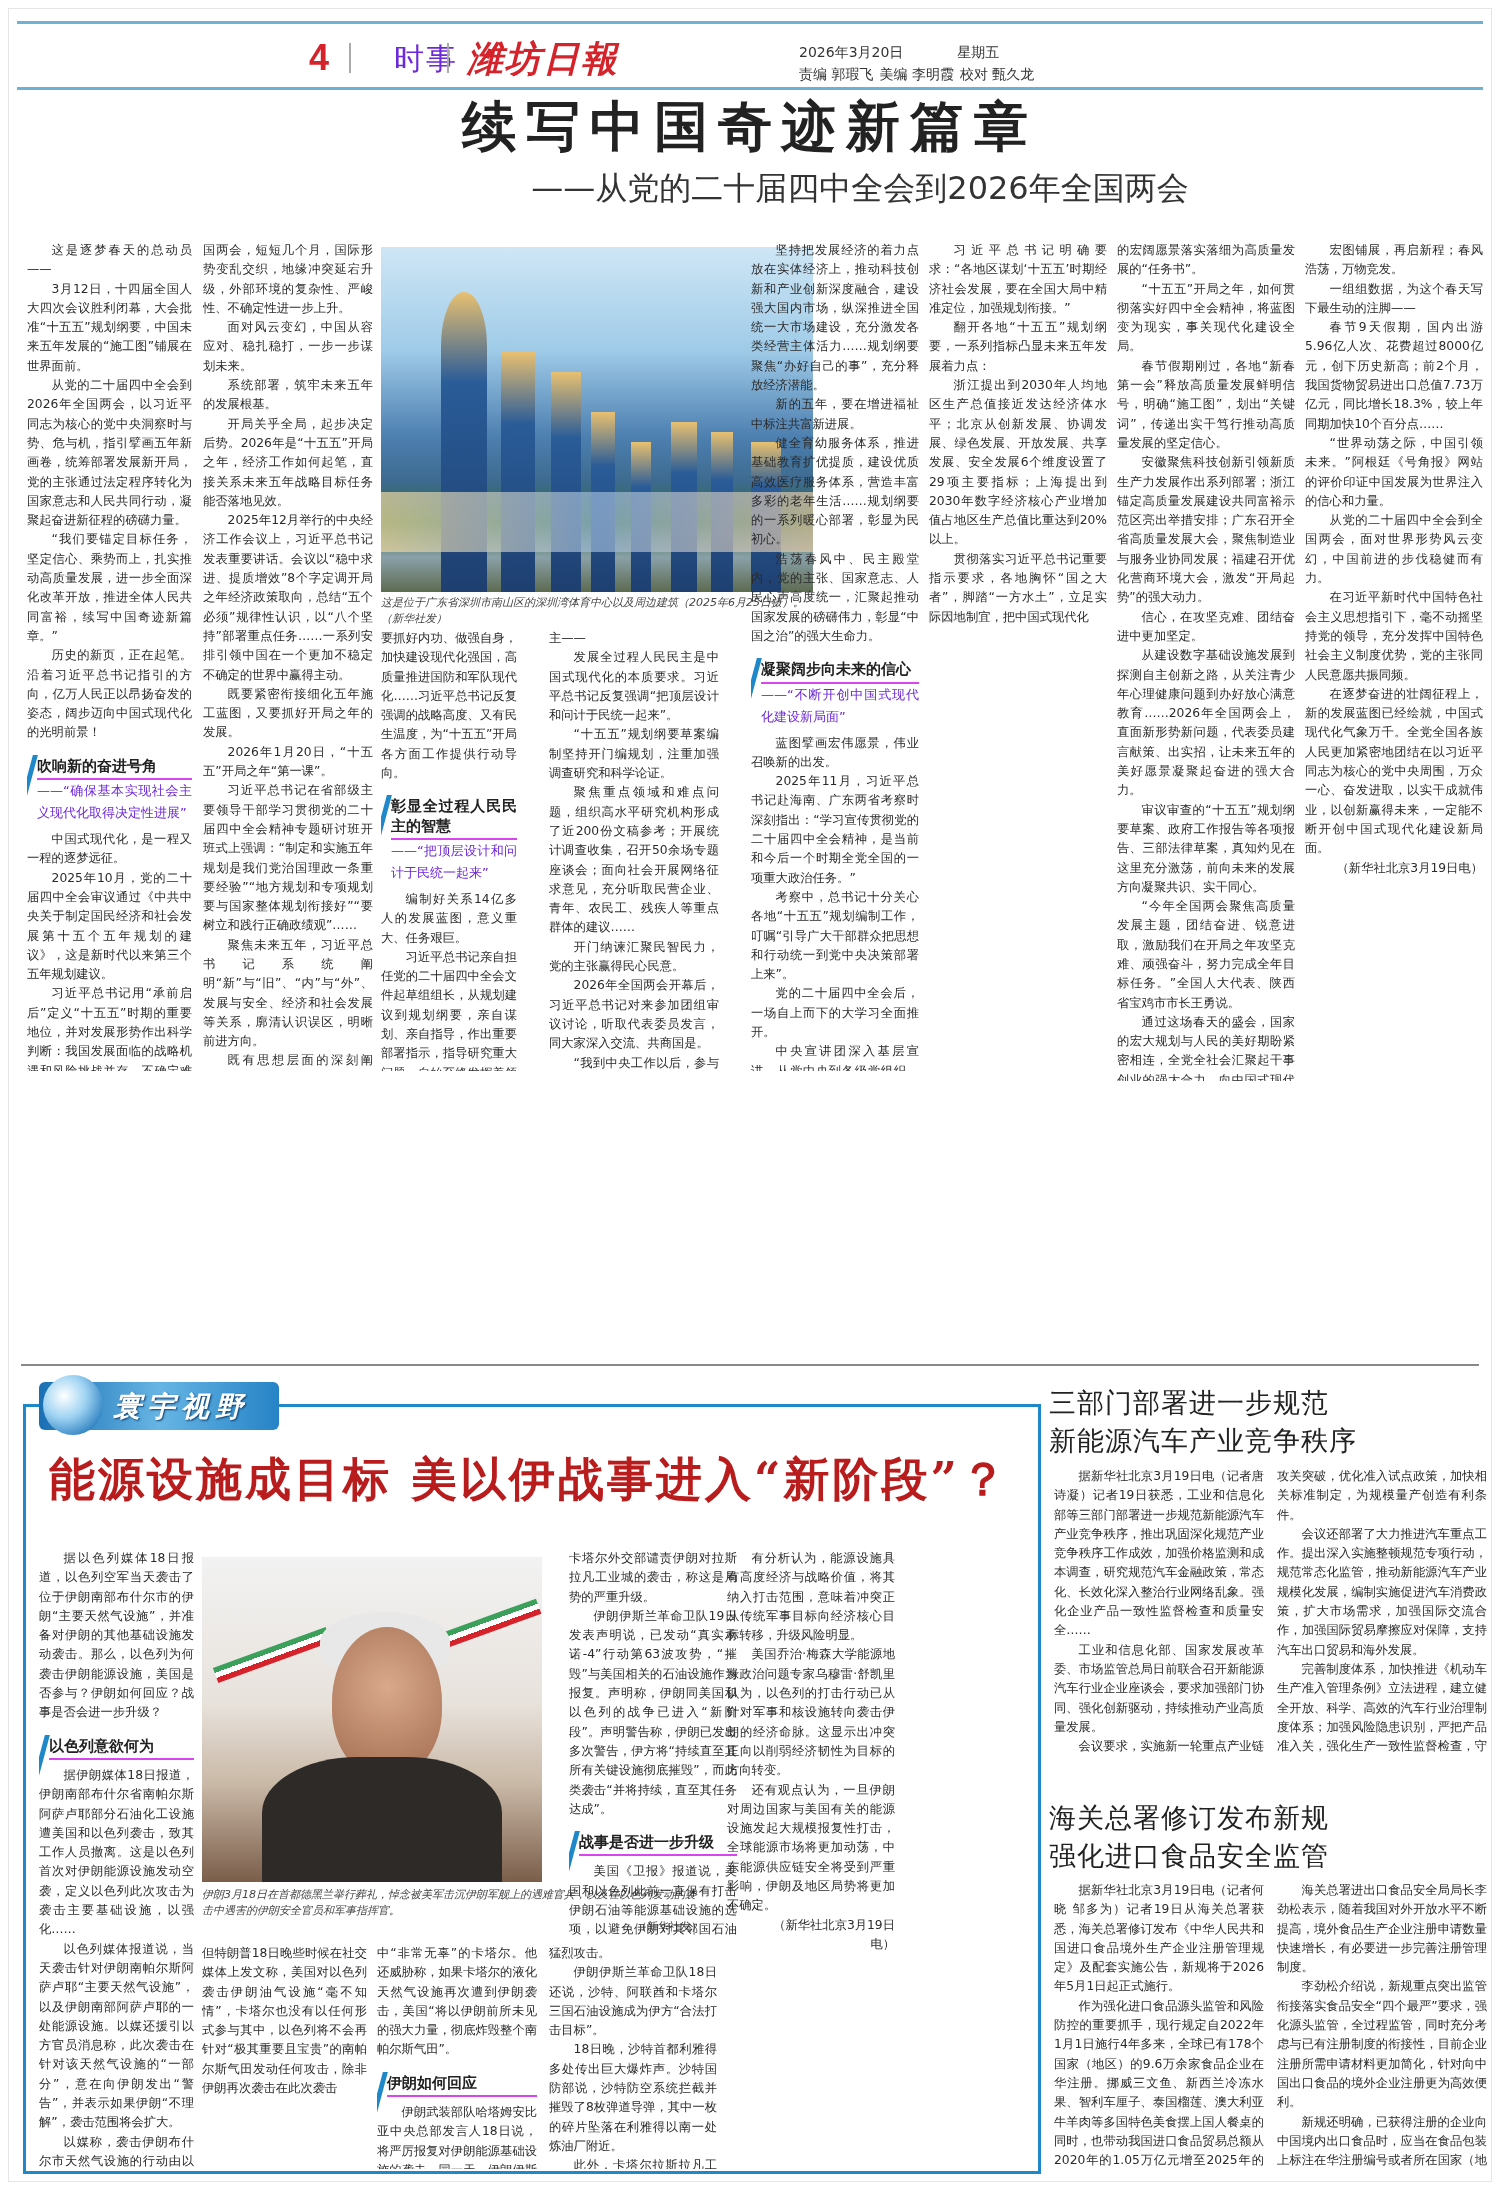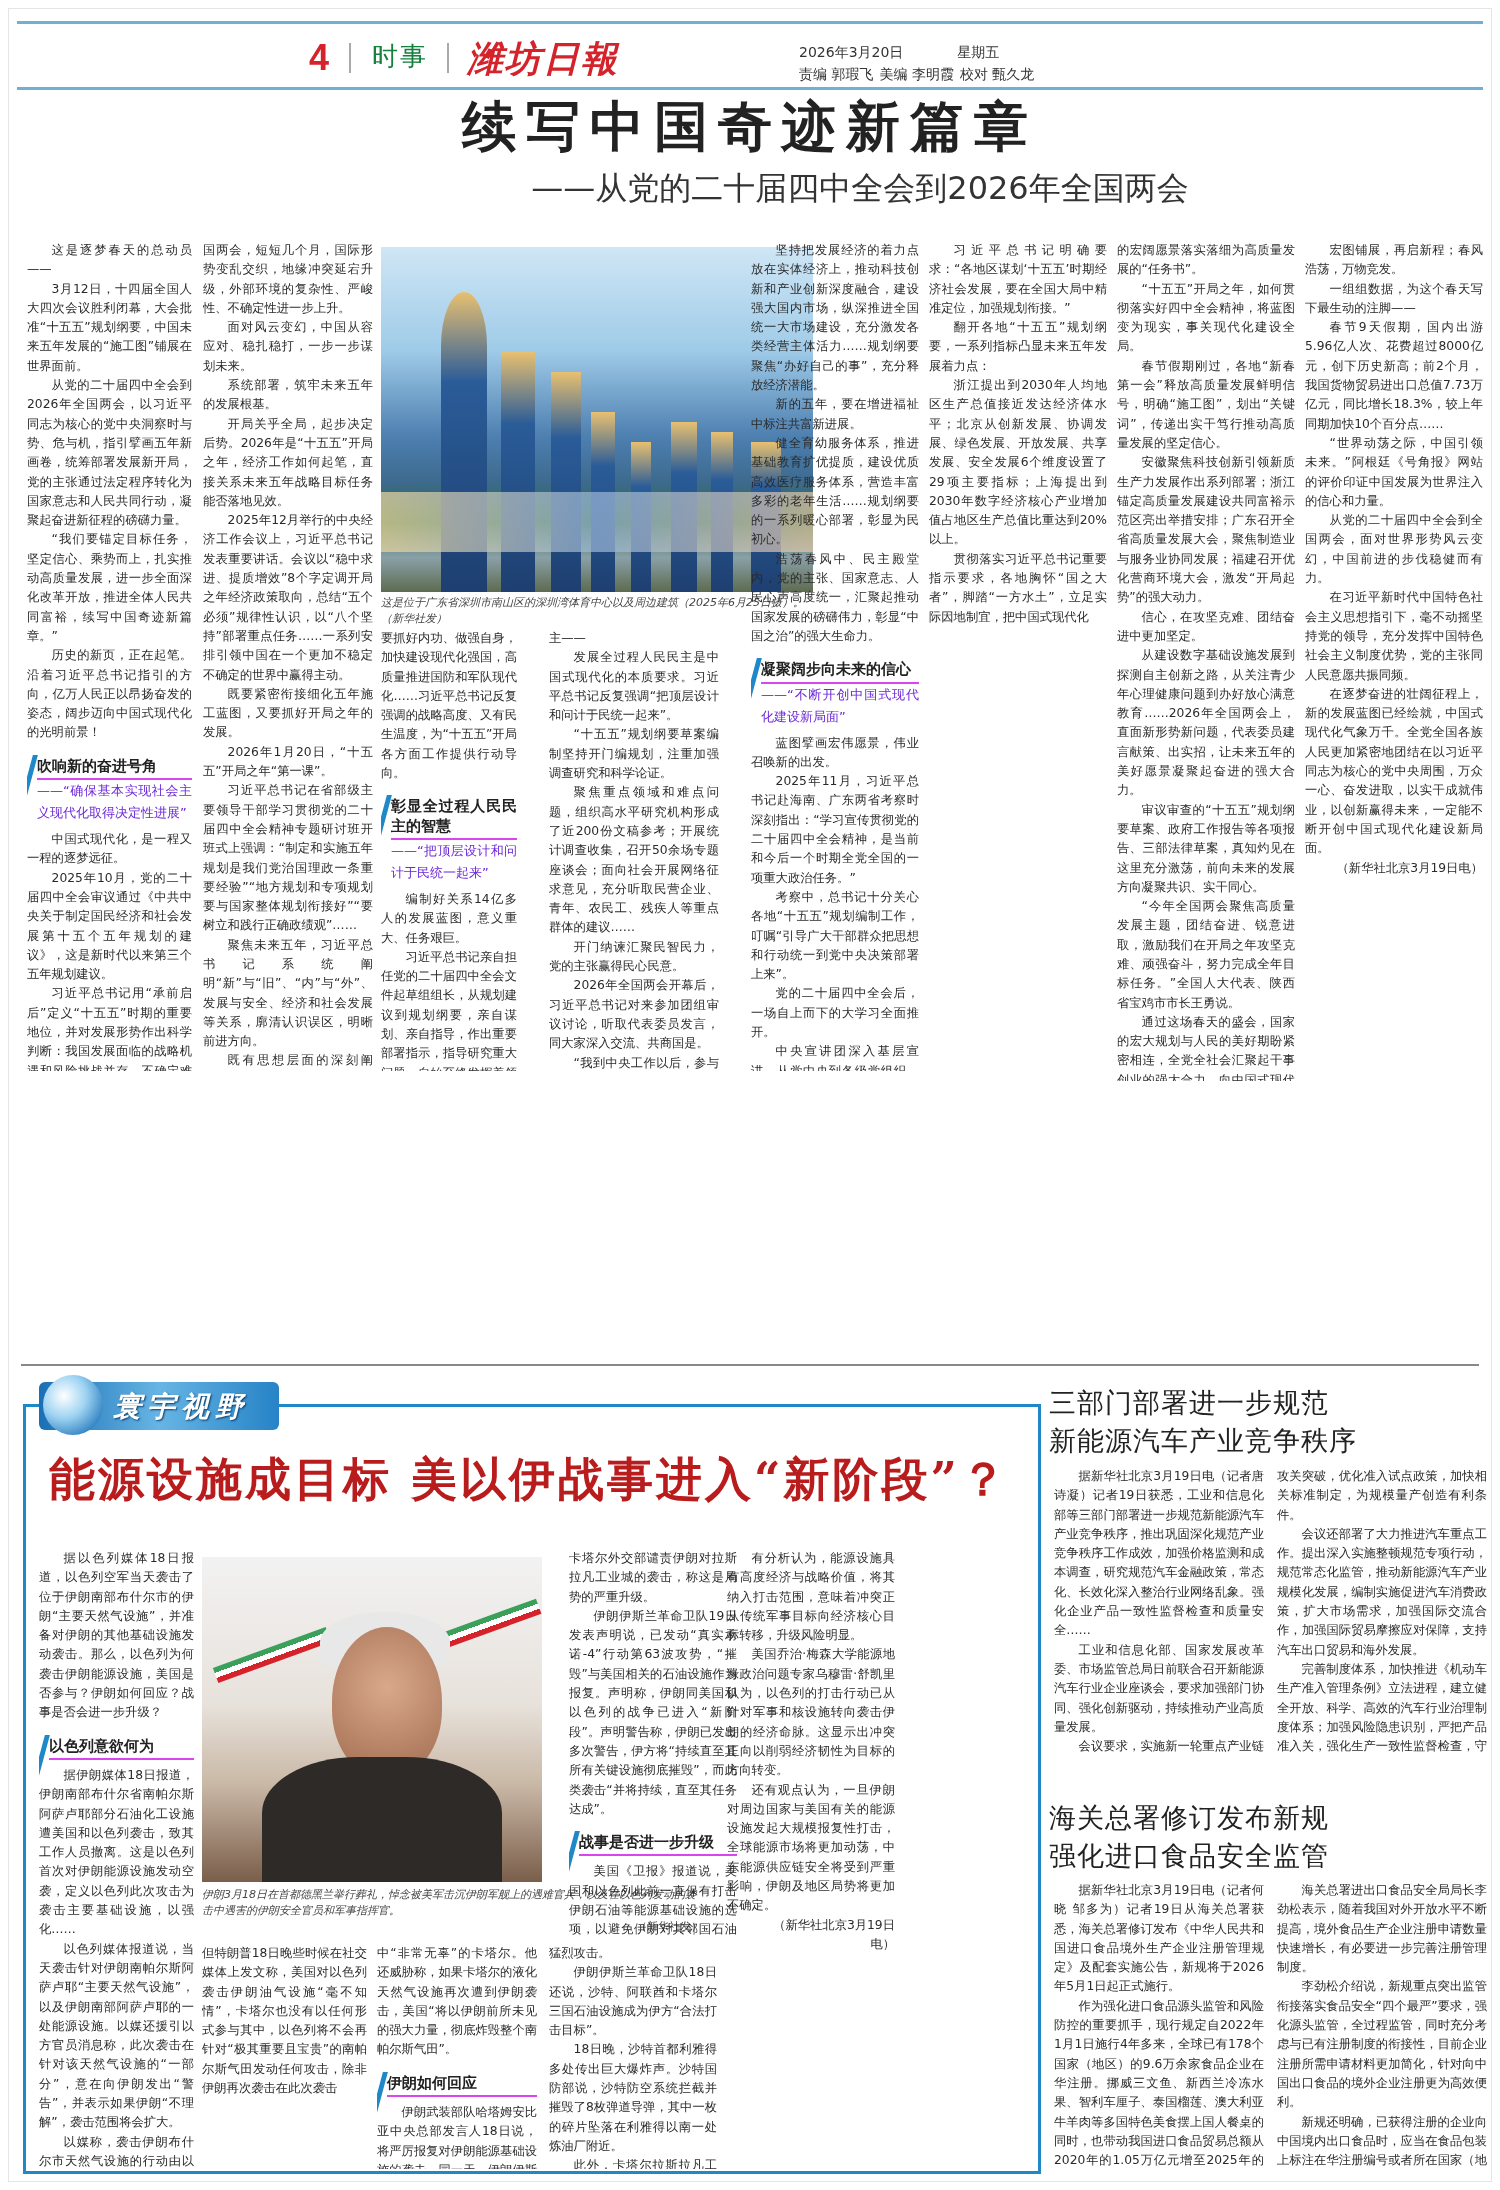--- a/index.html
+++ b/index.html
@@ -3,21 +3,21 @@
 <meta charset="utf-8">
 <style>
 *{box-sizing:border-box;margin:0;padding:0}
 html,body{width:1500px;height:2190px;background:#fff;overflow:hidden}
 body{font-family:"DejaVu Sans","Liberation Sans",sans-serif;color:#222;position:relative}
 .page{position:absolute;left:8px;top:8px;width:1484px;height:2174px;background:#fff;border:1px solid #e5e5e5}
 .hdr-line{position:absolute;left:8px;right:8px;height:3px;background:#6fb1d5}
 .hdr{position:absolute;left:0;right:0;top:24px;height:52px}
 .pgnum{position:absolute;left:300px;top:4px;font-size:36px;font-weight:bold;color:#d4232b;font-family:"Liberation Sans",sans-serif}
 .sep{position:absolute;top:10px;width:2px;height:30px;background:#aaa}
-.section{position:absolute;left:363px;top:6px;font-size:26px;color:#15803d;letter-spacing:2px}
+.section{position:absolute;left:385px;top:6px;font-size:30px;color:#6d28d9;letter-spacing:2px}
 .logo{position:absolute;left:458px;top:2px;font-size:36px;color:#d4232b;font-family:"DejaVu Serif",serif;font-style:italic;font-weight:bold;letter-spacing:2px}
 .hmeta{position:absolute;left:790px;top:8px;font-size:14px;color:#333;line-height:22px}
 .hmeta .row1 span{margin-right:54px}
 .hmeta .row2 span{margin-right:6px}
 .main-title{position:absolute;left:0;right:0;top:82px;text-align:center;font-size:54px;font-family:"DejaVu Serif",serif;color:#222;letter-spacing:10px}
 .sub-title{position:absolute;left:0;right:0;top:158px;text-align:center;font-size:32px;color:#333;padding-left:220px}
 .col{position:absolute;font-size:12.3px;line-height:19.3px;color:#2a2a2a;text-align:justify;overflow:hidden}
 .col p{text-indent:2em}
 .col p.noind{text-indent:0}
 .col .sechead{margin:10px 0 6px;position:relative;padding-left:10px}

